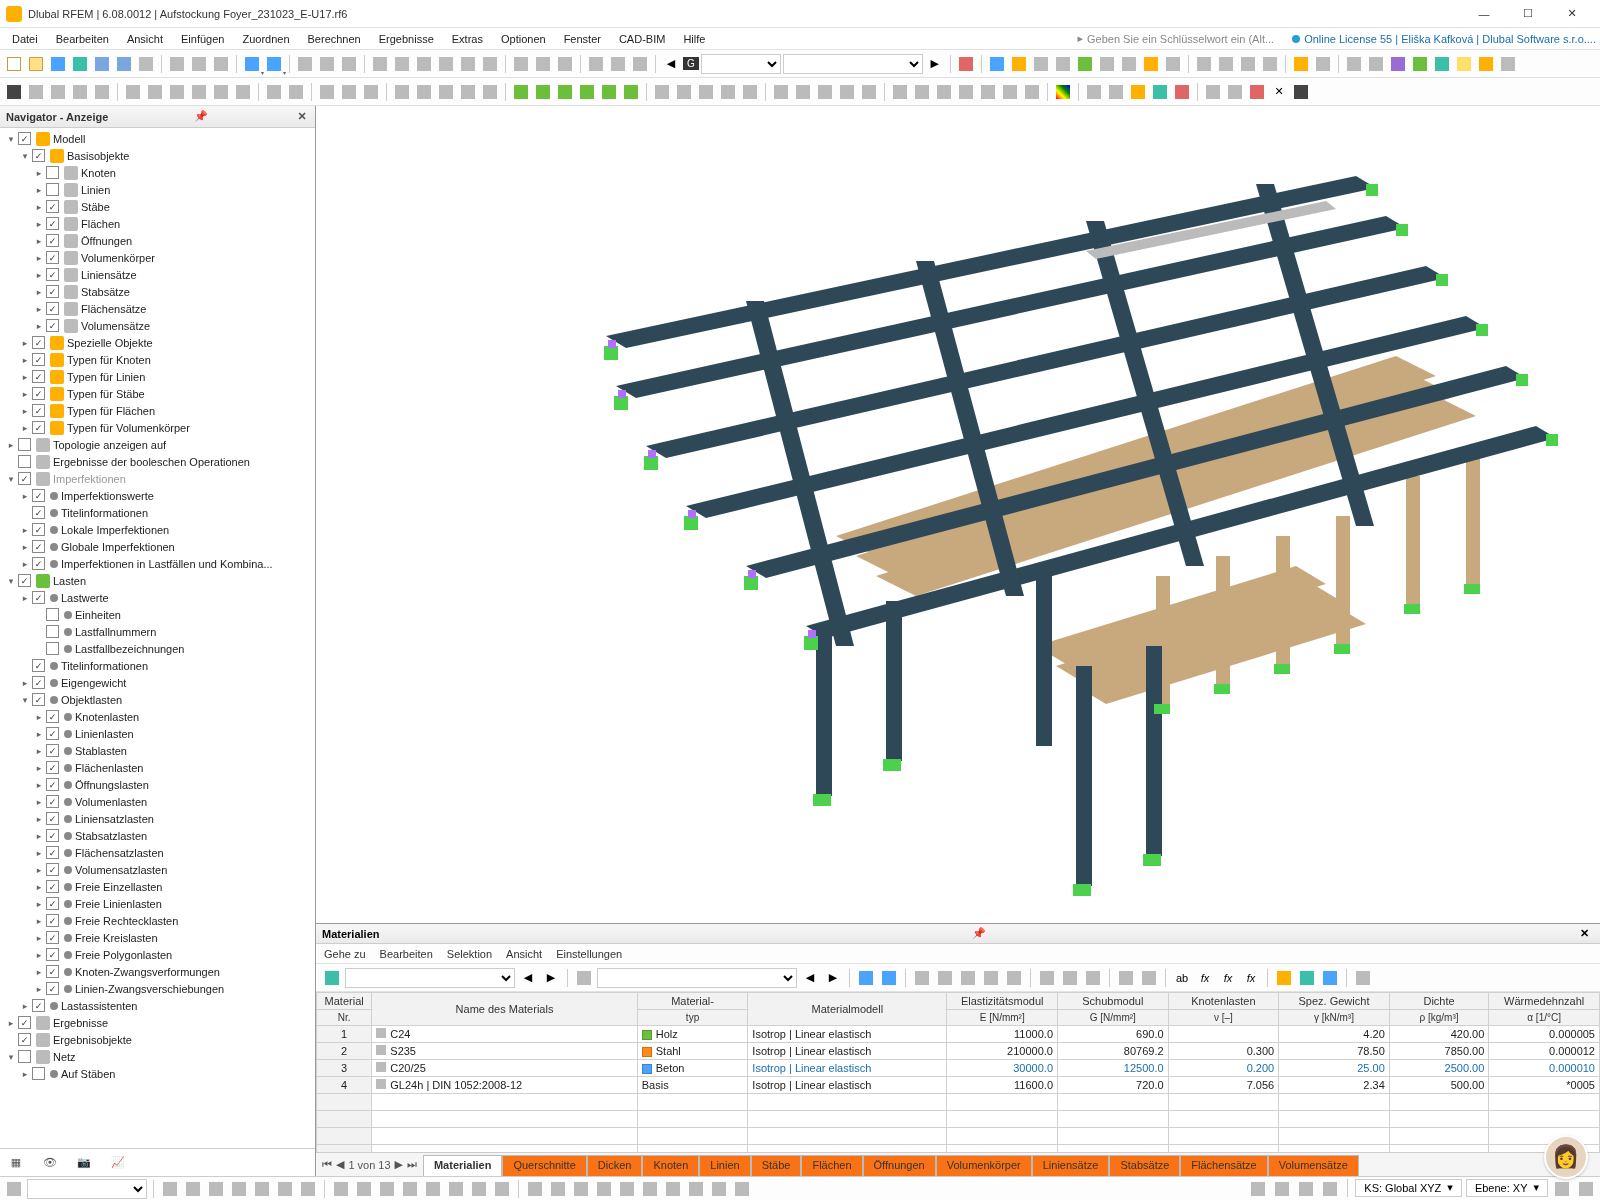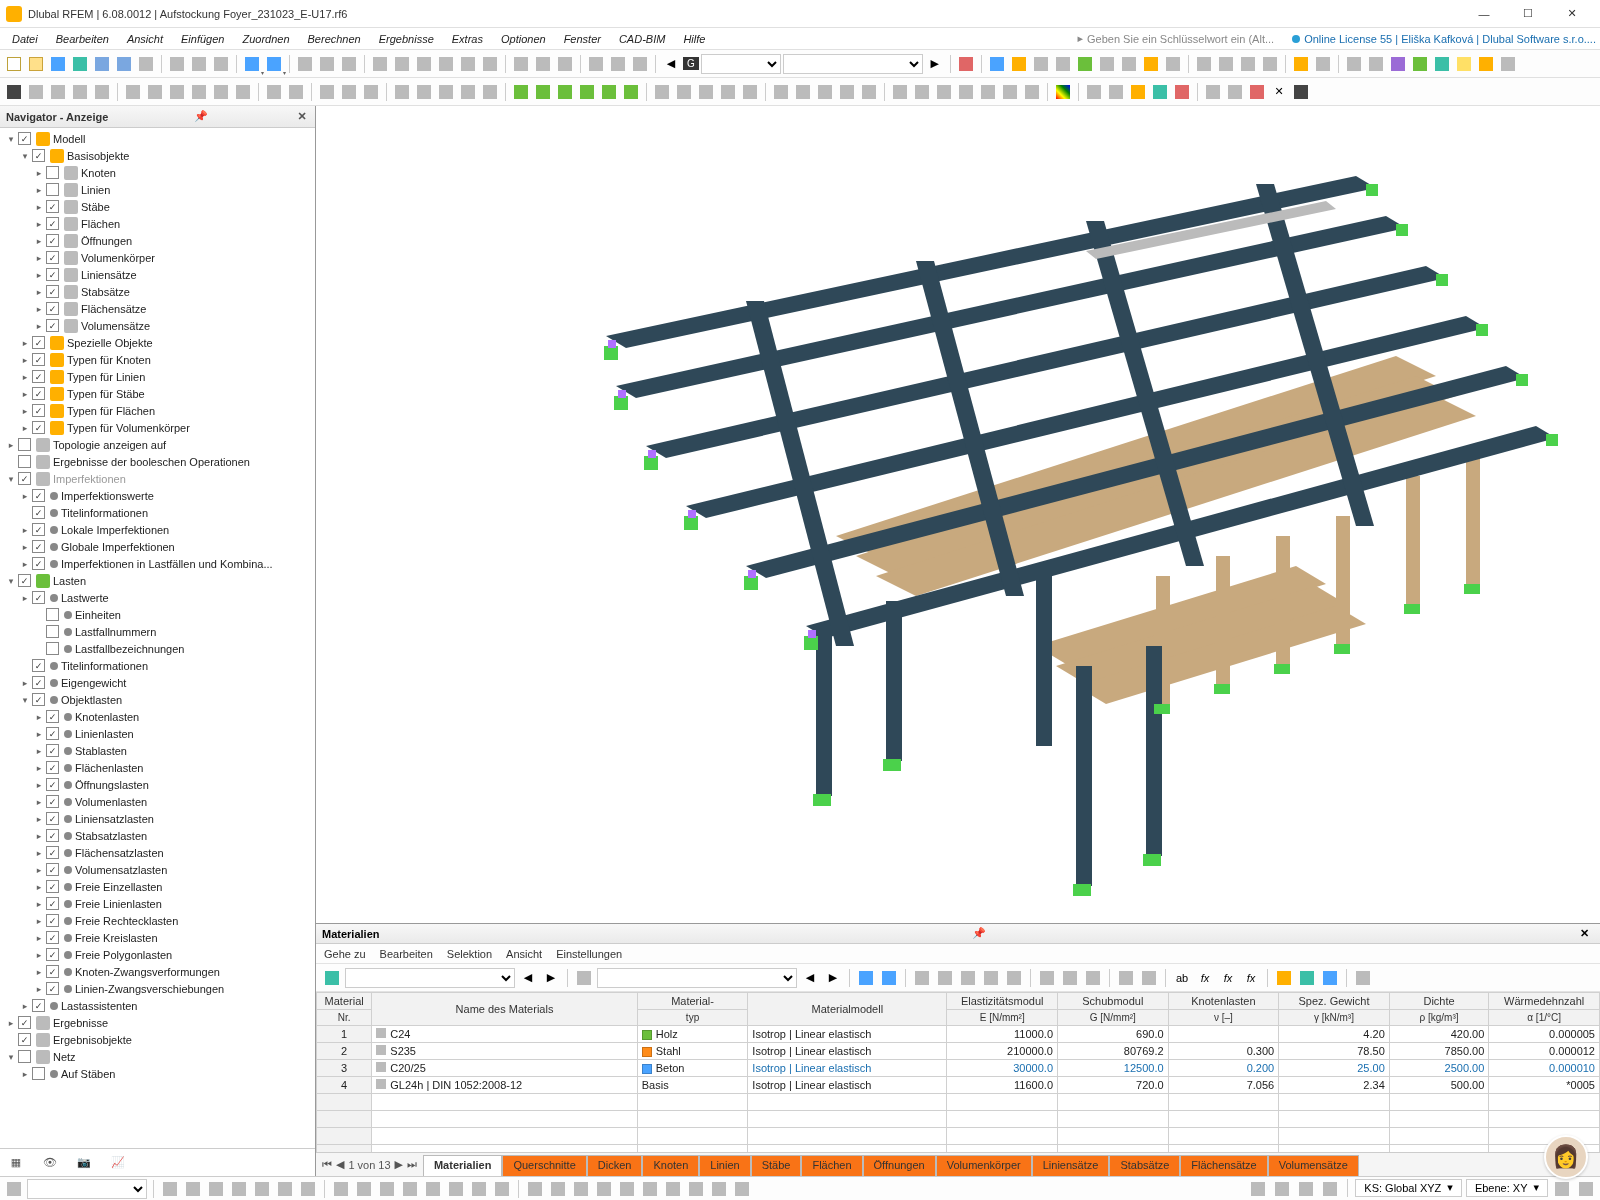--- a/index.html
+++ b/index.html
@@ -7,21 +7,21 @@
 
 
 .titlebar { height:28px; background:#fff; display:flex; align-items:center; padding:0 6px; border-bottom:1px solid #e0e0e0;}
 .titlebar .logo { width:16px; height:16px; background:#ffb000; border-radius:3px; margin-right:6px;}
 .titlebar .title { flex:0 0 auto; color:#333;}
 .titlebar .spacer { flex:1;}
 .winbtn { width:44px; height:28px; display:flex; align-items:center; justify-content:center; color:#333;}
 
 
 .menubar { height:22px; background:#fff; display:flex; align-items:center; padding:0 4px; border-bottom:1px solid #e0e0e0; gap:2px;}
-.menubar .mitem { padding:2px 8px; color:#222; cursor:default;font-style:italic;}
+.menubar .mitem { padding:2px 8px; color:#222; cursor:default;}
 .menubar .search { margin-left:auto; color:#888; display:flex; align-items:center; gap:4px;}
 .menubar .license { color:#1a6fb0; margin-left:16px; display:flex; align-items:center; gap:4px;}
 .blue-dot{width:8px;height:8px;background:#2a9fd6;border-radius:50%;}
 
 
 .toolbar { height:28px; background:#fdfdfd; display:flex; align-items:center; padding:0 4px; border-bottom:1px solid #e0e0e0; gap:2px;}
 .tb-btn { width:20px; height:20px; display:flex; align-items:center; justify-content:center; border-radius:2px; position:relative;}
 .tb-sep { width:1px; height:18px; background:#ccc; margin:0 3px;}
 .tb-select { height:20px; border:1px solid #ccc; background:#fff; padding:15px 18px 0 4px; font-size:11px; min-width:80px;}
 .tb-dark { background:#333; color:#fff; padding:1px 4px; font-size:10px;}

